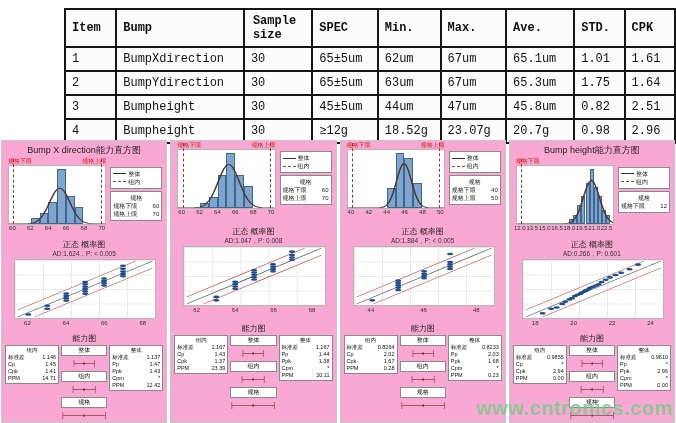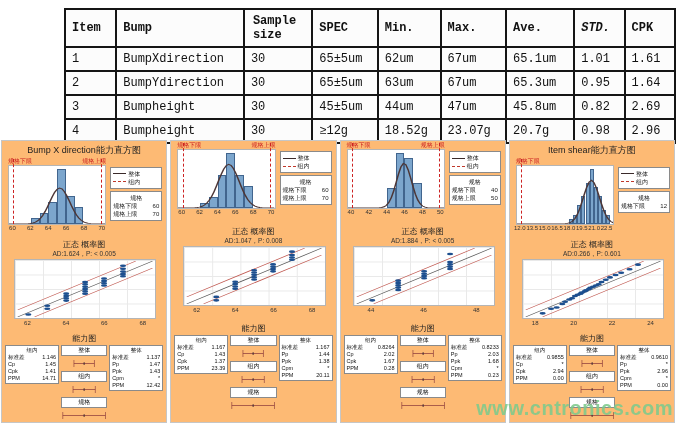--- a/index.html
+++ b/index.html
@@ -10,21 +10,21 @@
   .spec-table{position:absolute;left:64px;top:8px;border-collapse:collapse;
               font-family:"Liberation Mono","DejaVu Sans Mono",monospace}
   .spec-table th,.spec-table td{border:2px solid #151515;padding:1px 6px;text-align:left;
               background:#fcfcfc;font-size:12px;white-space:nowrap}
   .spec-table th{font-weight:bold;height:34px;vertical-align:middle;white-space:normal}
   .spec-table td{height:20px}
 
   
   .panels{position:absolute;left:0;top:140px;width:676px;height:283px;display:flex;gap:3px;
           padding:0 1px;box-sizing:border-box}
-  .panel{flex:1;min-width:0;background:#fdba74;border:1px solid #c6c6c6;box-sizing:border-box;
+  .panel{flex:1;min-width:0;background:#f9a8d4;border:1px solid #c6c6c6;box-sizing:border-box;
          display:flex;flex-direction:column;position:relative}
   .p-title{font-size:9px;color:#222;text-align:center;padding-top:3px;height:13px;white-space:nowrap;overflow:hidden}
 
   .hist-row{display:flex;height:86px;padding:0 3px 0 5px}
   .hist-main{flex:1;position:relative;min-width:0}
   .spec-lab{position:absolute;top:0;font-size:6px;color:#c22;white-space:nowrap}
   .spec-lab.l{left:1px}.spec-lab.r{right:1px}
   .hist-plot{position:absolute;left:1px;right:1px;top:8px;height:58px;background:#fff;border:1px solid #b5b5b5}
   .bar{position:absolute;bottom:0;background:#7ca6cd;border:1px solid #41658e;box-sizing:border-box}
   .spec-line{position:absolute;top:-7px;bottom:0;width:0;border-left:1px dashed #c22}
@@ -70,21 +70,21 @@
 <table class="spec-table">
   <thead>
       <tr id="thead-row">
         <th style="width: 48px;">Item</th>
         <th style="width: 130px;">Bump</th>
         <th style="width: 64px; padding-left: 8px;">Sample size</th>
         <th style="width: 62px;">SPEC</th>
         <th style="width: 56px;">Min.</th>
         <th style="width: 62px;">Max.</th>
         <th style="width: 68px;">Ave.</th>
-        <th style="width: 46px; font-style: italic;">STD.</th>
+        <th style="width: 46px;">STD.</th>
         <th style="width: 46px;">CPK</th>
       </tr>
     </thead>
   <tbody id="tbody">
       <tr>
         <td>1</td>
         <td>BumpXdirection</td>
         <td>30</td>
         <td>65±5um</td>
         <td>62um</td>
@@ -94,33 +94,33 @@
         <td>1.61</td>
       </tr>
       <tr>
         <td>2</td>
         <td>BumpYdirection</td>
         <td>30</td>
         <td>65±5um</td>
         <td>63um</td>
         <td>67um</td>
         <td>65.3um</td>
-        <td>0.95</td>
+        <td>1.75</td>
         <td>1.64</td>
       </tr>
       <tr>
         <td>3</td>
         <td>Bumpheight</td>
         <td>30</td>
         <td>45±5um</td>
         <td>44um</td>
         <td>47um</td>
         <td>45.8um</td>
         <td>0.82</td>
-        <td>2.69</td>
+        <td>2.51</td>
       </tr>
       <tr>
         <td>4</td>
         <td>Bumpheight</td>
         <td>30</td>
         <td>≥12g</td>
         <td>18.52g</td>
         <td>23.07g</td>
         <td>20.7g</td>
         <td>0.98</td>
@@ -613,21 +613,21 @@
             </div>
             <div class="r">
               <span>PPM</span>
               <span>0.23</span>
             </div>
           </div>
         </div>
       </div>
     </div>
     <div class="panel">
-      <div class="p-title">Item shear能力直方图</div>
+      <div class="p-title">Bump height能力直方图</div>
       <div class="hist-row">
         <div class="hist-main">
           <span class="spec-lab l">规格下限</span>
           <div class="hist-plot">
             <div class="bar" style="left: 54.6218%; width: 4.20168%; height: 7.83333%;"></div>
             <div class="bar" style="left: 58.8235%; width: 4.20168%; height: 15.6667%;"></div>
             <div class="bar" style="left: 63.0252%; width: 4.20168%; height: 31.3333%;"></div>
             <div class="bar" style="left: 67.2269%; width: 4.20168%; height: 47%;"></div>
             <div class="bar" style="left: 71.4286%; width: 4.20168%; height: 70.5%;"></div>
             <div class="bar" style="left: 75.6303%; width: 4.20168%; height: 94%;"></div>

